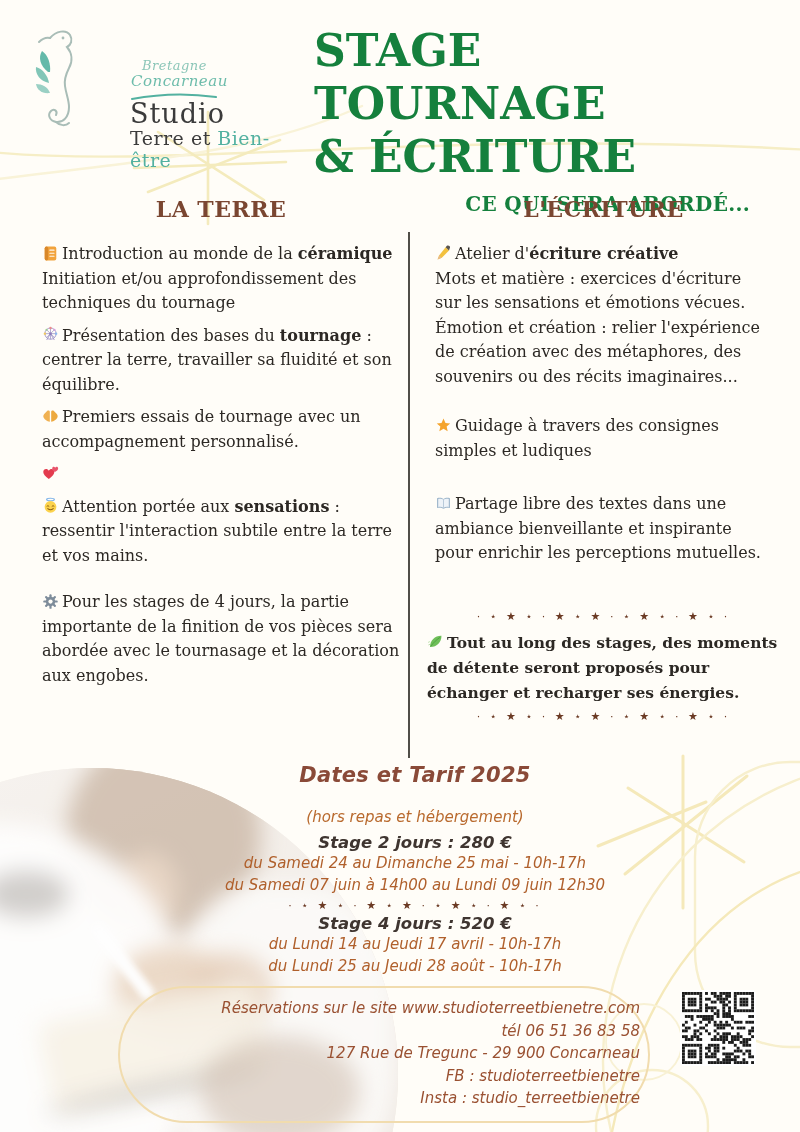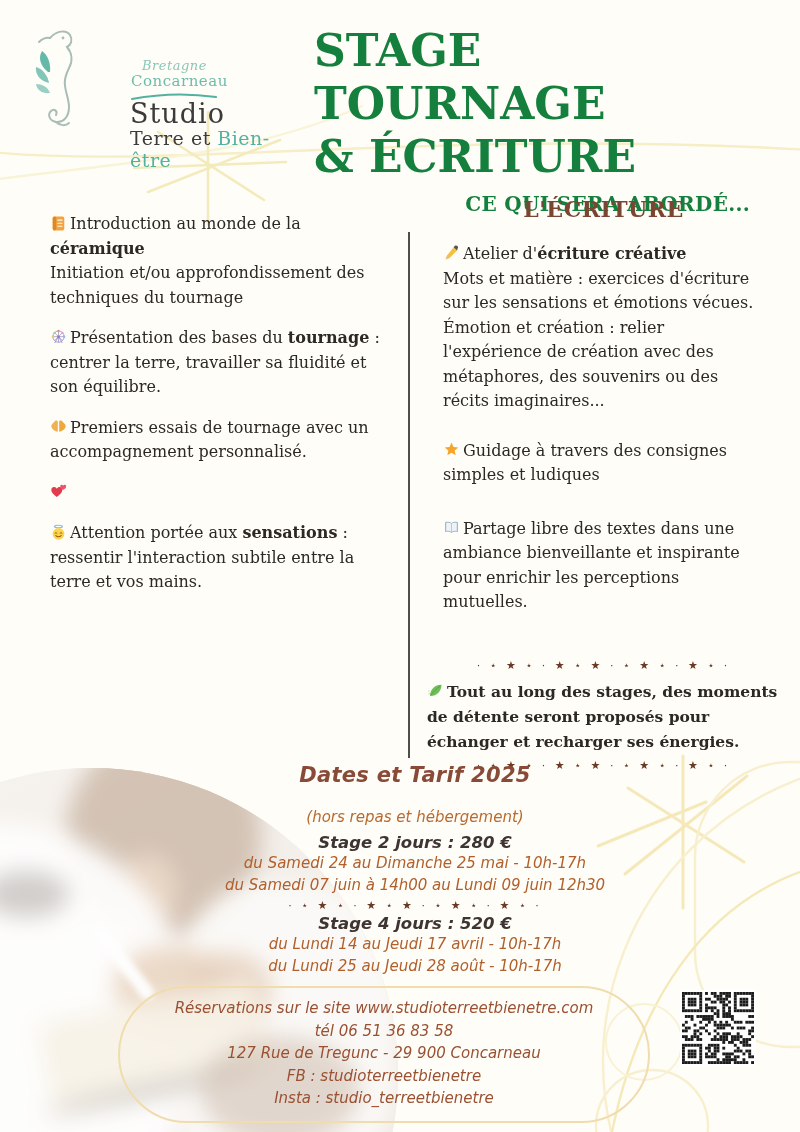--- a/index.html
+++ b/index.html
@@ -12,57 +12,57 @@
   #decor-svg{position:absolute;left:0;top:0;z-index:0;}
   
   .photo-circle{position:absolute;left:-214px;top:768px;width:612px;height:612px;
     border-radius:50%;overflow:hidden;z-index:1;
     background:linear-gradient(155deg,#f1ebe4,#e7ddd3 55%,#dccfc2);}
   .ph{position:absolute;filter:blur(11px);border-radius:50%;}
   .ph-veil{position:absolute;inset:0;background:rgba(255,255,255,.44);}
   
   .logo-wrap{left:30px;top:18px;width:280px;height:125px;z-index:2;}
   .logo-region1{left:112px;top:40px;font-size:13px;font-style:italic;color:#8cc6b8;letter-spacing:.5px;}
-  .logo-region2{left:101px;top:54px;font-size:15px;color:#6dbcab;letter-spacing:.5px;}
+  .logo-region2{left:101px;top:54px;font-size:15px;font-style:italic;color:#6dbcab;letter-spacing:.5px;}
   .logo-swoosh{left:100px;top:73px;}
   .logo-studio{left:100px;top:80px;font-size:27px;color:#3b3b3b;letter-spacing:1px;}
   .logo-terre{left:100px;top:109px;font-size:19px;color:#3b3b3b;letter-spacing:.5px;}
   .logo-terre .teal{color:#53b1a0;}
   
   .title-block{left:314px;top:24px;width:436px;z-index:2;color:#15803d;}
   .title-line{font-size:44px;line-height:53px;font-weight:bold;letter-spacing:0;}
   .subtitle{font-size:20px;font-weight:bold;text-align:right;margin-top:9px;letter-spacing:.3px;}
   
   .cols{left:34px;top:196px;width:746px;display:flex;z-index:2;}
   .col-left{width:374px;}
   .col-div{width:2px;background:#504e48;height:526px;margin-top:36px;flex:none;}
   .col-right{width:353px;padding-left:17px;}
   .col-head{font-size:22px;font-weight:bold;color:#7a4631;text-align:center;letter-spacing:.5px;margin:0 0 20px;}
-  .item{font-size:16px;line-height:24.5px;margin:16px;}
+  .item{font-size:16px;line-height:24.5px;margin:8px;}
   .item b{font-weight:bold;}
   .gap-sm{margin-top:22px;}
   .gap-md{margin-top:25px;}
   .gap-lg{margin-top:29px;}
   .bullet-icon{width:17px;height:17px;vertical-align:-2.5px;margin-right:3px;display:inline-block;}
   .star-row{text-align:center;color:#6b3a24;font-size:11px;letter-spacing:3px;
     font-family:"DejaVu Sans",sans-serif;font-style:normal;white-space:nowrap;overflow:hidden;}
   .right-stars-top{margin-top:44px;}
   .right-stars-bottom{margin-top:5px;}
   .note{font-size:15.5px;font-weight:bold;text-align:left;line-height:25px;margin-top:7px;}
   
   .pricing{left:150px;top:763px;width:530px;text-align:center;z-index:2;
     font-family:"DejaVu Sans",sans-serif;font-style:italic;}
   .p-title{font-size:21px;font-weight:bold;color:#8a4a38;letter-spacing:.3px;}
   .p-sub{font-size:15px;color:#b96a2e;margin-top:21px;}
   .p-label{font-size:16.5px;font-weight:bold;color:#3f3530;margin-top:7px;}
   .date-line{font-size:15px;color:#b0602c;line-height:22px;}
   .p-stars{margin:3px 0 1px;}
   
   .footer-card{left:118px;top:986px;width:532px;border:2px solid #f1dcae;border-radius:70px;
-    padding:9px 8px 11px;text-align:center;z-index:2;
+    padding:9px 8px 11px;text-align:right;z-index:2;
     font-family:"DejaVu Sans",sans-serif;font-style:italic;color:#9a5132;box-sizing:border-box;}
   .contact-line{font-size:15px;line-height:22.5px;}
   
   .qr-box{left:680px;top:990px;width:76px;height:76px;background:#fff;z-index:2;
     border-radius:4px;display:flex;align-items:center;justify-content:center;}
 </style>
 </head>
 <body>
 
 <svg width="0" height="0" style="position:absolute" aria-hidden="true">
@@ -203,36 +203,40 @@
 </div>
 
 <div class="abs title-block">
   <div class="title-line">STAGE TOURNAGE</div>
   <div class="title-line">&amp; ÉCRITURE</div>
   <div class="subtitle">CE QUI SERA ABORDÉ...</div>
 </div>
 
 <div class="abs cols">
   <div class="col-left">
+    <h2 class="col-head">LA TERRE</h2>
     <div id="left-items">
         <p class="item"><svg class="bullet-icon" viewBox="0 0 20 20">
             <use href="#ic-ledger"></use>
           </svg><span>Introduction au monde de la </span><b>céramique</b><br><span>Initiation et/ou approfondissement des techniques du tournage</span></p>
         <p class="item"><svg class="bullet-icon" viewBox="0 0 20 20">
             <use href="#ic-wheel"></use>
           </svg><span>Présentation des bases du </span><b>tournage</b><span> : centrer la terre, travailler sa fluidité et son équilibre.</span></p>
         <p class="item"><svg class="bullet-icon" viewBox="0 0 20 20">
             <use href="#ic-hands"></use>
           </svg><span>Premiers essais de tournage avec un accompagnement personnalisé.</span></p>
         <p class="item"><svg class="bullet-icon" viewBox="0 0 20 20">
             <use href="#ic-hearts"></use>
           </svg></p>
         <p class="item"><svg class="bullet-icon" viewBox="0 0 20 20">
             <use href="#ic-halo"></use>
           </svg><span>Attention portée aux </span><b>sensations</b><span> : ressentir l'interaction subtile entre la terre et vos mains.</span></p>
+        <p class="item gap-sm"><svg class="bullet-icon" viewBox="0 0 20 20">
+            <use href="#ic-gear"></use>
+          </svg><span>Pour les stages de 4 jours, la partie importante de la finition de vos pièces sera abordée avec le tournasage et la décoration aux engobes.</span></p>
       </div>
   </div>
   <div class="col-div"></div>
   <div class="col-right">
     <h2 class="col-head">L'ÉCRITURE</h2>
     <div id="right-items">
         <p class="item"><svg class="bullet-icon" viewBox="0 0 20 20">
             <use href="#ic-writing"></use>
           </svg><span>Atelier d'</span><b>écriture créative</b><br><span>Mots et matière : exercices d'écriture sur les sensations et émotions vécues.</span><br><span>Émotion et création : relier l'expérience de création avec des métaphores, des souvenirs ou des récits imaginaires...</span></p>
         <p class="item gap-md"><svg class="bullet-icon" viewBox="0 0 20 20">

